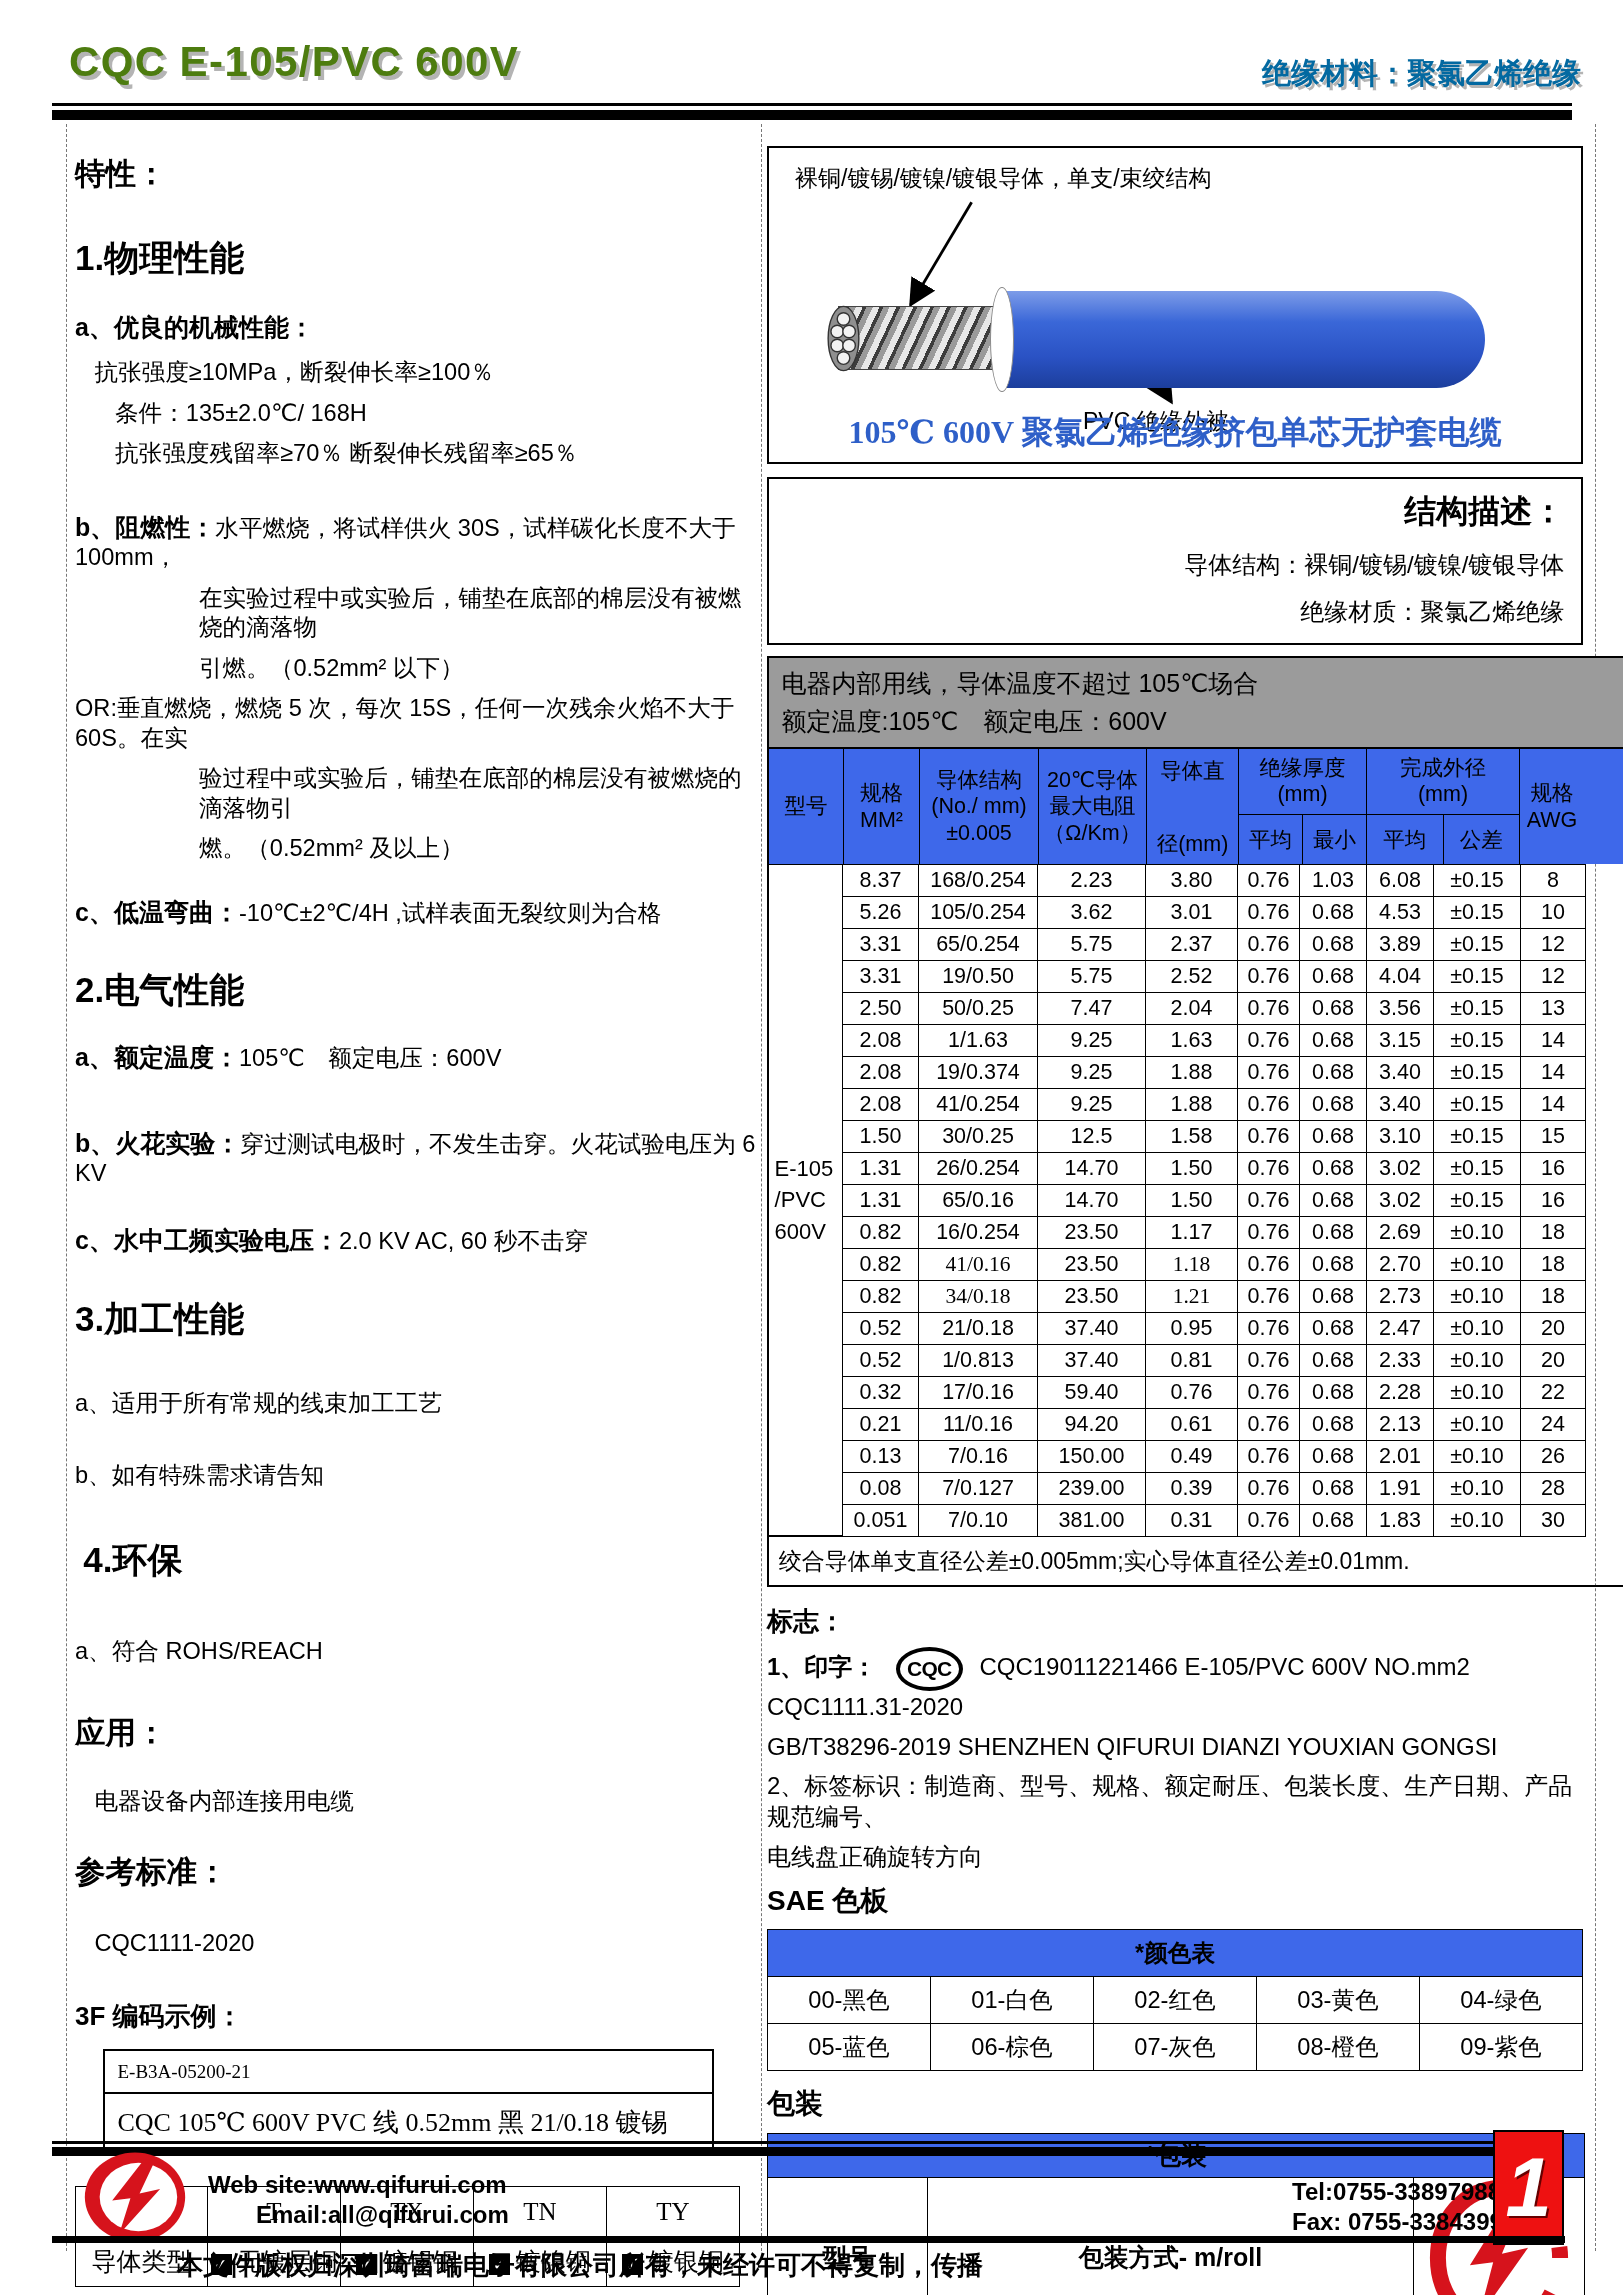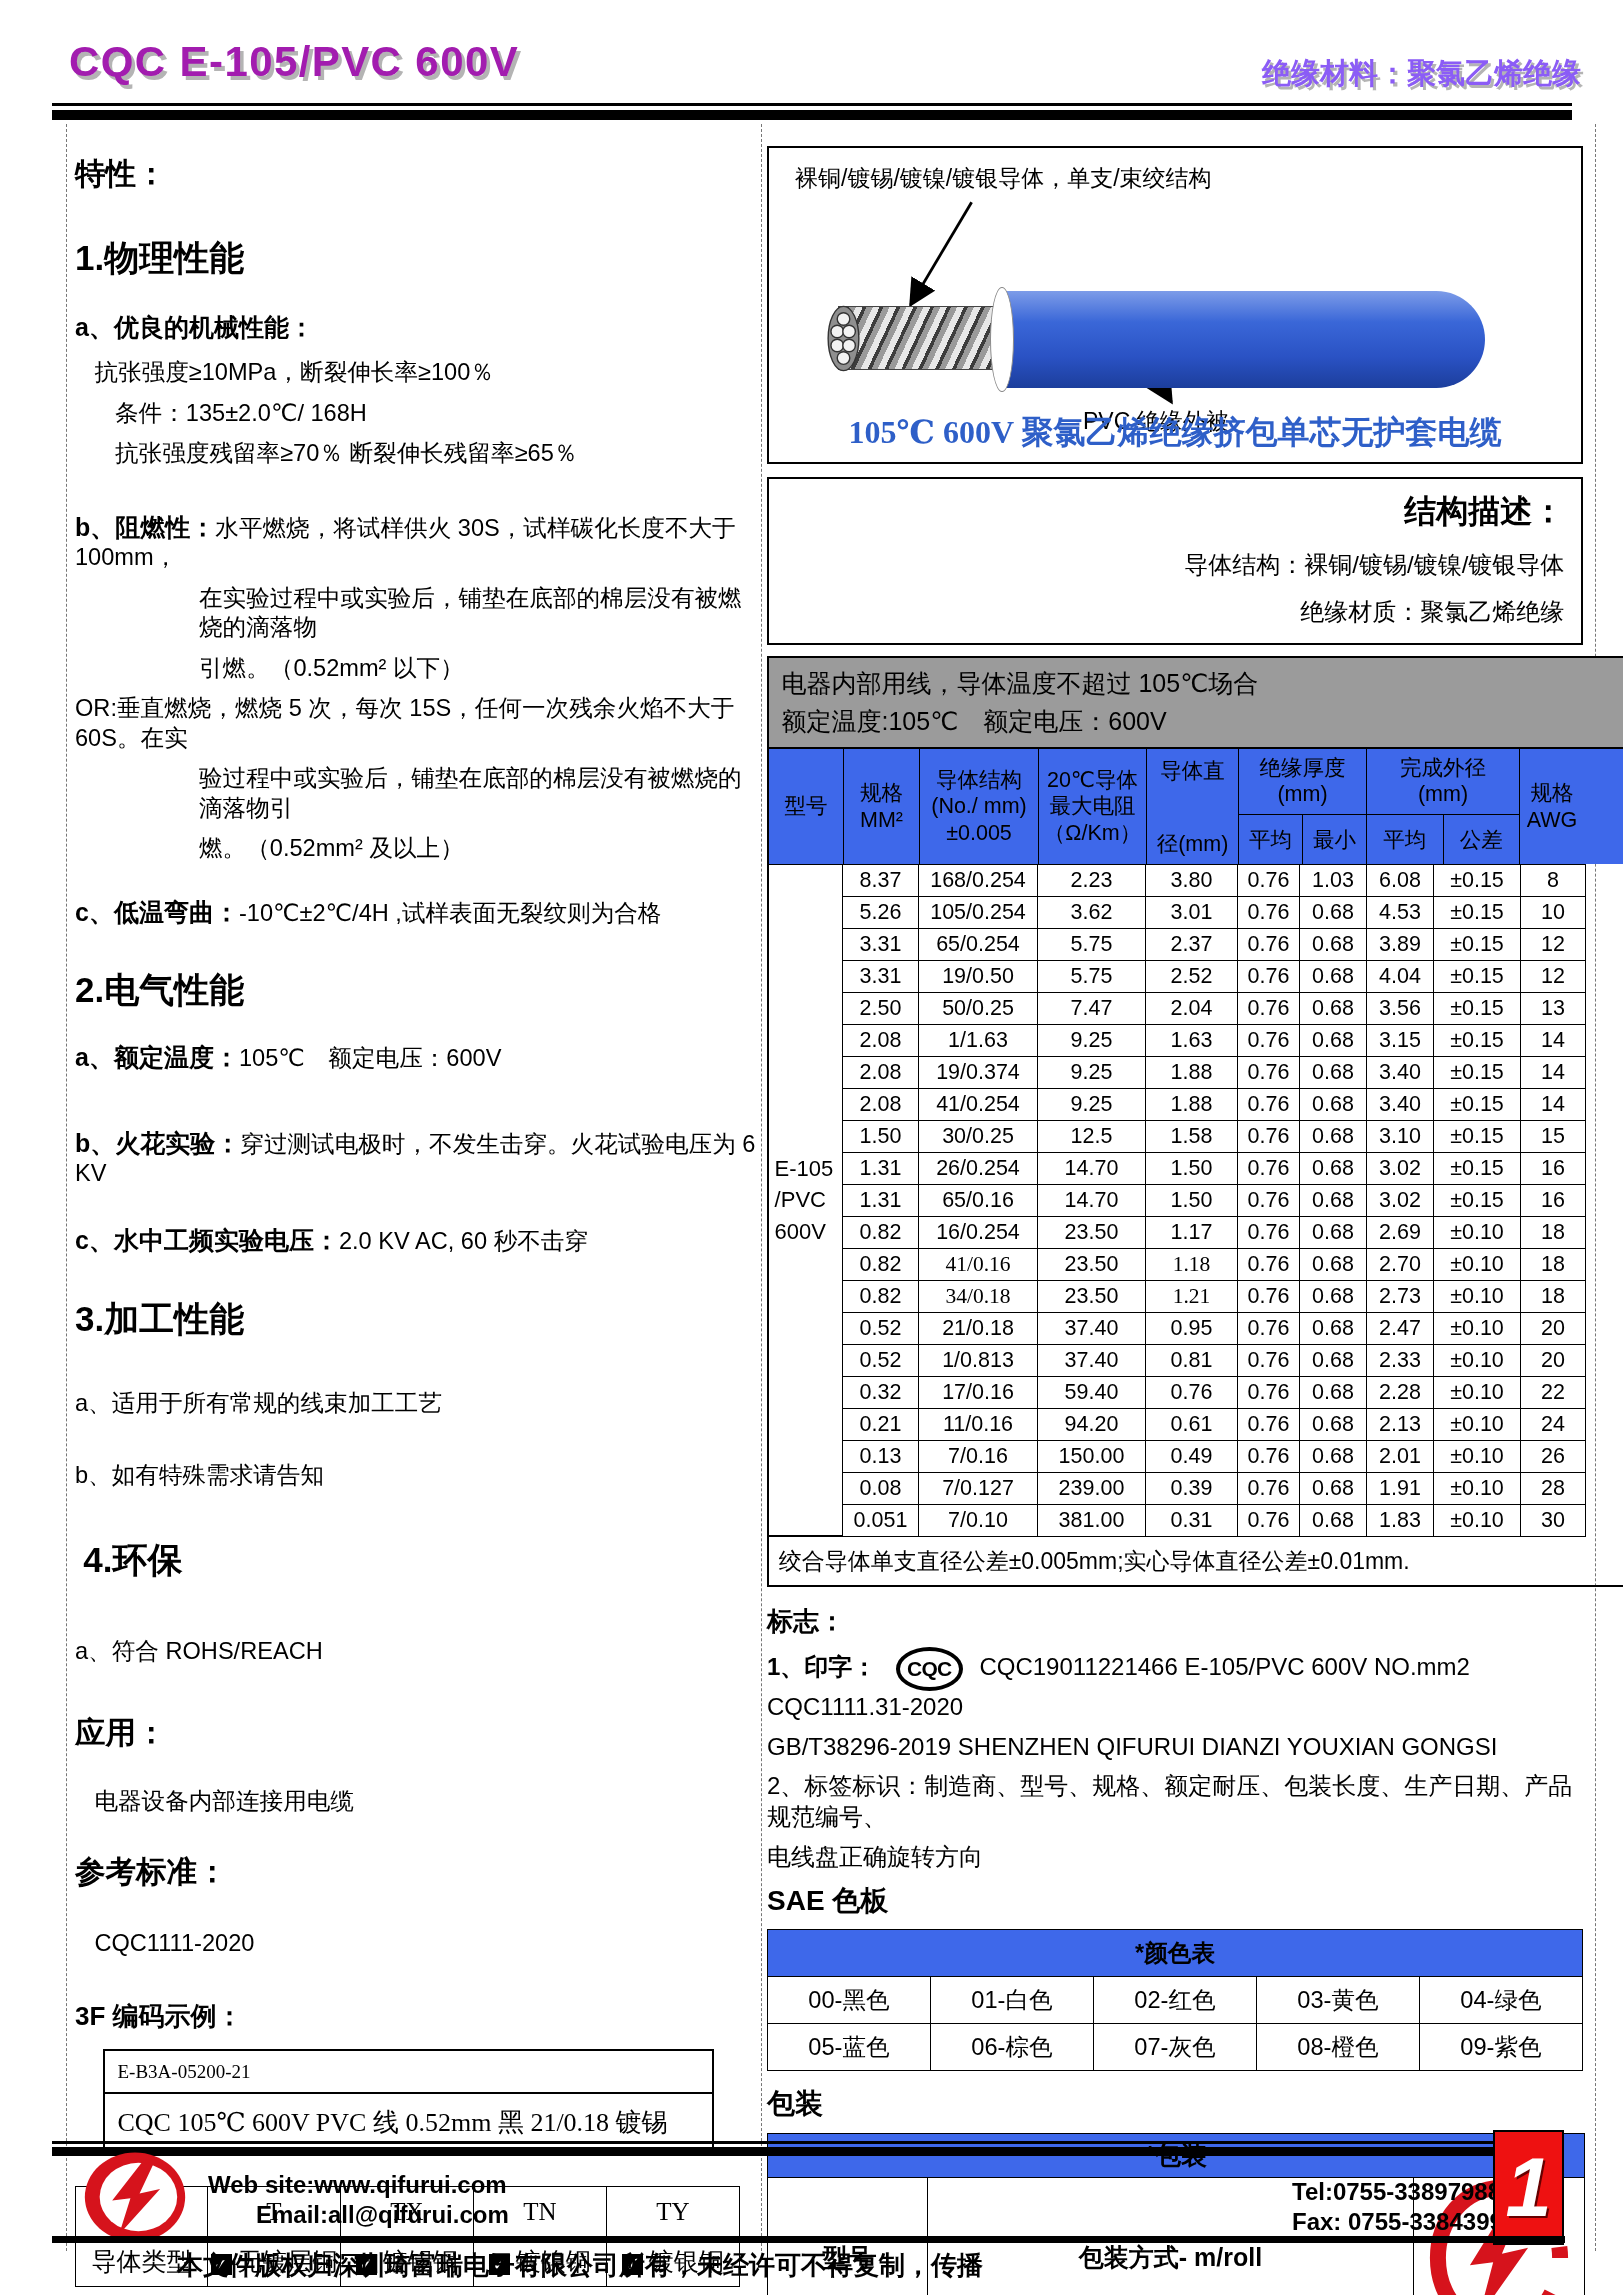--- a/index.html
+++ b/index.html
@@ -6,25 +6,25 @@
   html,body { background:#e8e8e8; }
   .page {
     position: relative; width: 1623px; height: 2295px; margin: 0 auto;
     background: #ffffff; overflow: hidden;
     font-family: "Liberation Sans", "DejaVu Sans", sans-serif; color:#000;
   }
   
   .hdr-title {
     position:absolute; left:69px; top:38px;
     font-size:42px; font-weight:bold; letter-spacing:1.4px;
-    color:#a21caf; text-shadow:3.5px 3.5px 0 #b4b4b4;
+    color:#4d7c0f; text-shadow:3.5px 3.5px 0 #b4b4b4;
   }
   .hdr-sub {
     position:absolute; right:42px; top:54px;
-    font-size:29px; font-weight:bold; color:#8b5cf6; text-shadow:2.8px 2.8px 0 #b4b4b4;
+    font-size:29px; font-weight:bold; color:#0369a1; text-shadow:2.8px 2.8px 0 #b4b4b4;
   }
   .hdr-rule { position:absolute; left:52px; top:103px; width:1520px; }
   .hdr-rule .thin { height:2.8px; background:#000; }
   .hdr-rule .thick{ height:9.7px; background:#000; margin-top:4.2px; }
   
   .guide { position:absolute; top:124px; height:2127px; width:0;
            border-left:1.4px dashed #777; }
   
   .col-left { position:absolute; left:75px; top:135px; width:684px; }
   .t-cap  { font-size:30.5px; font-weight:bold; }

